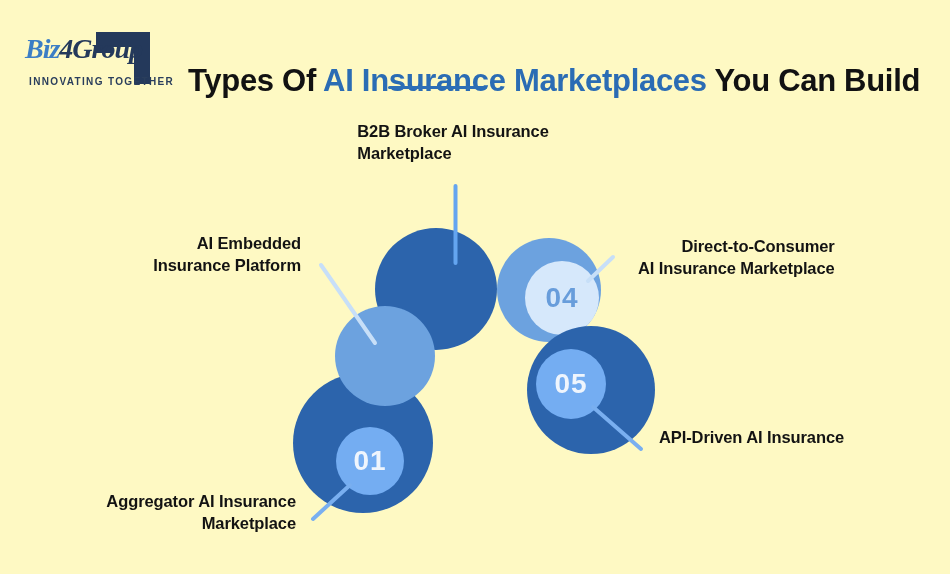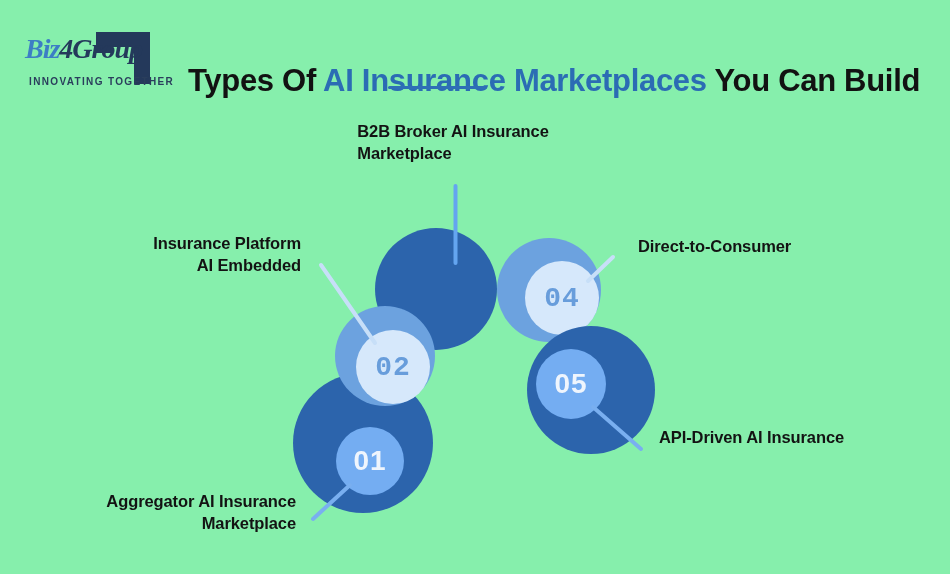--- a/index.html
+++ b/index.html
@@ -1,18 +1,18 @@
 <!DOCTYPE html>
 <html><head>
 <meta charset="utf-8">
 <style>
   html,body{margin:0;padding:0;background:#e8eaee;}
   .page{
     position:relative;width:950px;height:574px;overflow:hidden;
-    background:#86efac;font-family:"Liberation Sans",sans-serif;
+    background:#fef9c3;font-family:"Liberation Sans",sans-serif;
   }
   
   .logo{position:absolute;left:25px;top:14px;width:140px;height:76px;}
   .logo-bracket{position:absolute;left:71px;top:16px;z-index:1;}
   .logo-text{
     position:absolute;left:0;top:20px;z-index:2;white-space:nowrap;
     font-family:"Liberation Serif",serif;font-style:italic;font-weight:700;
     font-size:28px;letter-spacing:-1px;line-height:1.1;
   }
   .logo-text .lt-biz{color:#3C7EC5;}
@@ -35,21 +35,21 @@
   
   .b-outer{position:absolute;border-radius:50%;}
   .b-inner{
     position:absolute;border-radius:50%;
     display:flex;align-items:center;justify-content:center;
     font-weight:700;font-size:28px;letter-spacing:1px;
   }
   .c-dark{background:#2C64AC;}
   .c-med{background:#6CA2DF;}
   .c-inblue{background:#74ADF2;color:#EFF5FD;}
-  .c-inpale{background:#D6E8FB;color:#689DDB;font-family:Liberation Mono, monospace;}
+  .c-inpale{background:#D6E8FB;color:#689DDB;}
 
   .o1{left:293px;top:373px;width:140px;height:140px;z-index:1;}
   .i1{left:336px;top:427px;width:68px;height:68px;z-index:1;}
   .o3{left:375px;top:228px;width:122px;height:122px;z-index:2;}
   .i3{left:420px;top:262px;width:72px;height:72px;z-index:2;}
   .o4{left:497px;top:238px;width:104px;height:104px;z-index:3;}
   .i4{left:525px;top:261px;width:74px;height:74px;z-index:3;}
   .o5{left:527px;top:326px;width:128px;height:128px;z-index:4;}
   .i5{left:536px;top:349px;width:70px;height:70px;z-index:4;}
   .o2{left:335px;top:306px;width:100px;height:100px;z-index:5;}
@@ -91,42 +91,42 @@
 
   <div class="b-outer c-dark o3"></div>
 
   <div class="b-outer c-med o4"></div>
   <div class="b-inner c-inpale i4">04</div>
 
   <div class="b-outer c-dark o5"></div>
   <div class="b-inner c-inblue i5">05</div>
 
   <div class="b-outer c-med o2"></div>
-  <div class="b-inner c-inpale i2">02</div>
 
   <svg class="connectors" width="950" height="574" viewBox="0 0 950 574">
     <line x1="350" y1="485" x2="313" y2="519" stroke="#79AFF0" stroke-width="4" stroke-linecap="round"></line>
     <line x1="321" y1="265" x2="375" y2="343" stroke="#C7DFF8" stroke-width="4" stroke-linecap="round"></line>
     <line x1="455.5" y1="186" x2="455.5" y2="263" stroke="#64A5F0" stroke-width="4" stroke-linecap="round"></line>
     <line x1="588" y1="281" x2="613" y2="257" stroke="#C7DFF8" stroke-width="4" stroke-linecap="round"></line>
     <line x1="593" y1="407" x2="641" y2="449" stroke="#79AFF0" stroke-width="4" stroke-linecap="round"></line>
   </svg>
 
   <div class="label label-1">
     <span>Aggregator AI Insurance</span>
     <span>Marketplace</span>
   </div>
   <div class="label label-2">
+    <span>AI Embedded</span>
     <span>Insurance Platform</span>
-    <span>AI Embedded</span>
   </div>
   <div class="label label-3">
     <span>B2B Broker AI Insurance</span>
     <span>Marketplace</span>
   </div>
   <div class="label label-4">
     <span>Direct-to-Consumer</span>
+    <span>AI Insurance Marketplace</span>
   </div>
   <div class="label label-5">
     <span>API-Driven AI Insurance</span>
   </div>
 
 </div>
 
 </body></html>

